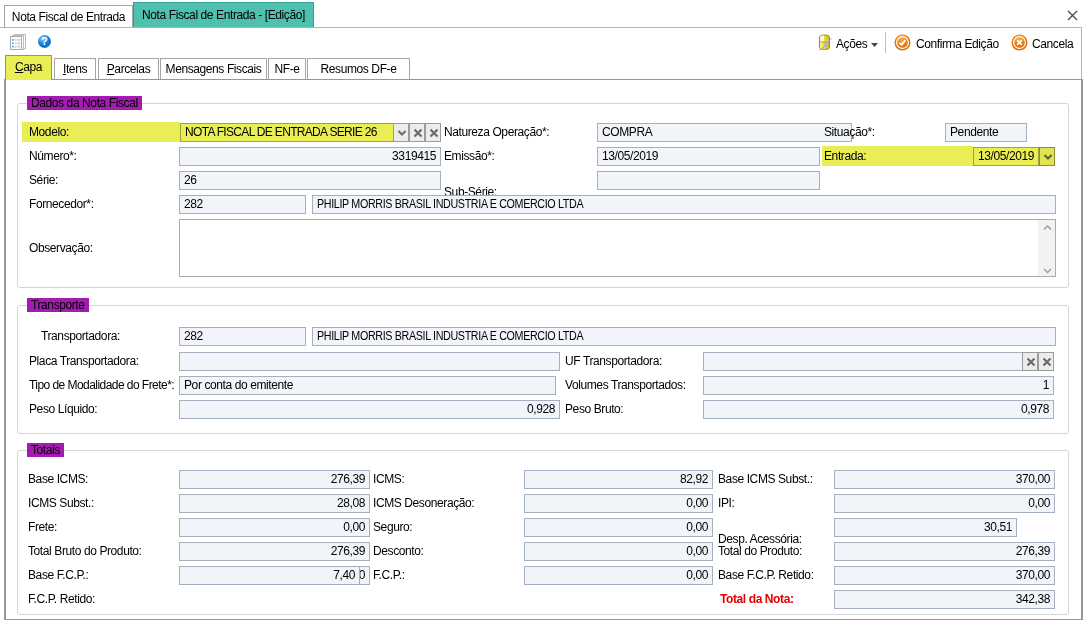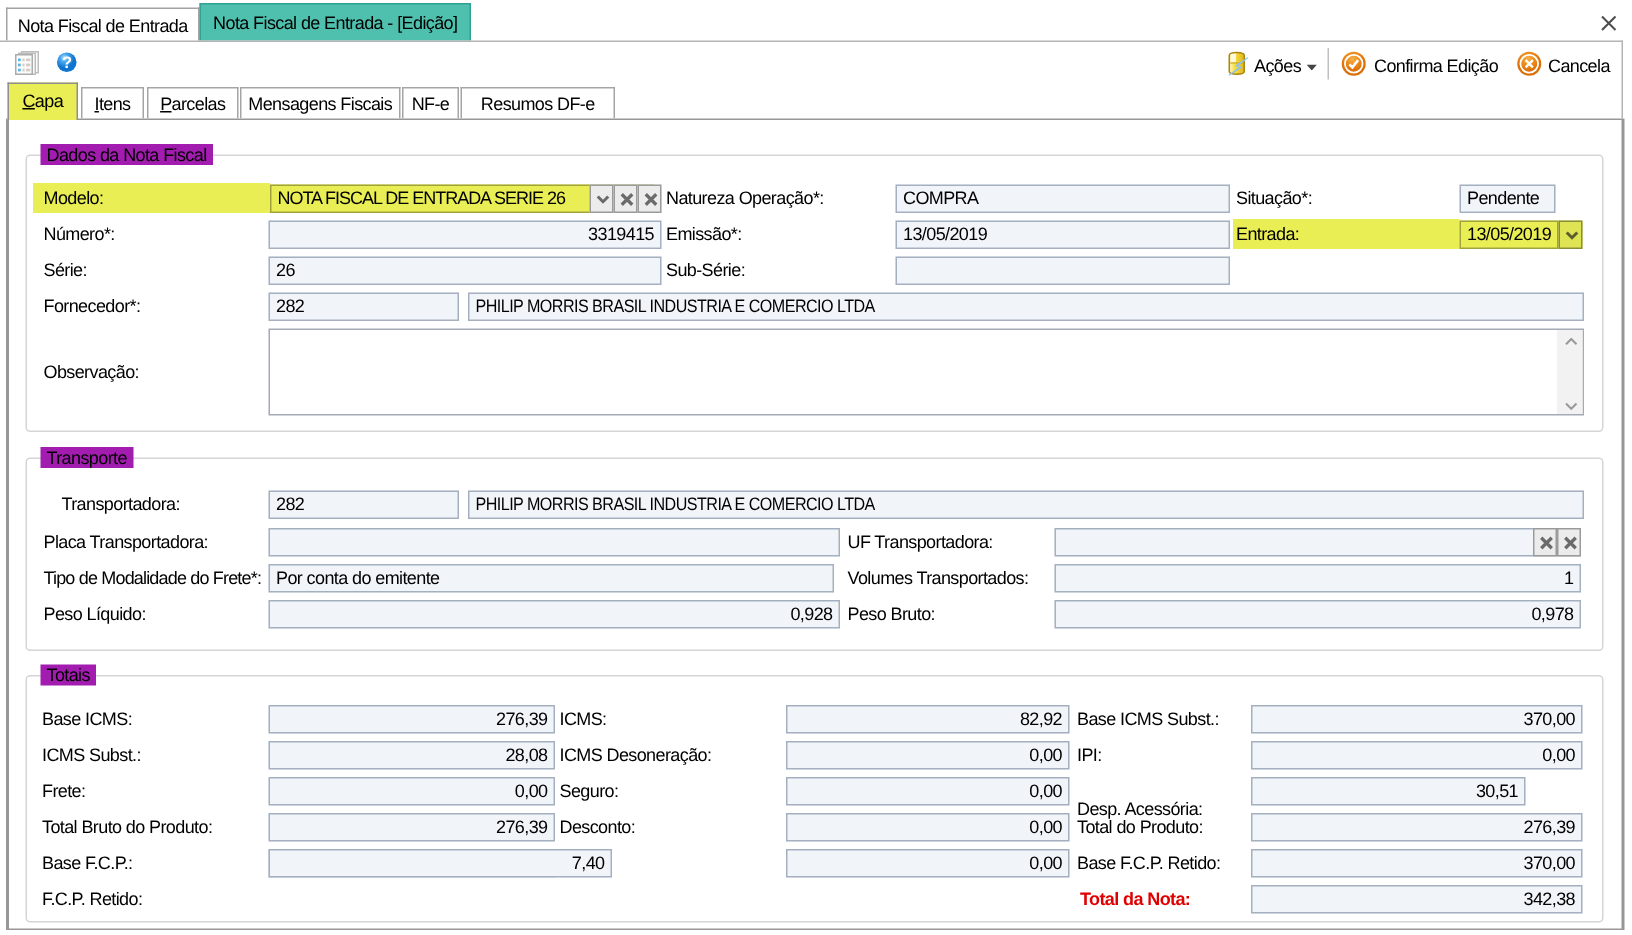--- a/index.html
+++ b/index.html
@@ -119,40 +119,40 @@
       <svg width="14" height="14" viewBox="0 0 14 14">
         <path d="M3.5 3.5 L10.5 10.5 M10.5 3.5 L3.5 10.5" stroke="#6b6b6b" stroke-width="2.2"></path>
       </svg>
     </div>
 <div class="btn" style="left:425px;top:123px">
       <svg width="14" height="14" viewBox="0 0 14 14">
         <path d="M3.5 3.5 L10.5 10.5 M10.5 3.5 L3.5 10.5" stroke="#6b6b6b" stroke-width="2.2"></path>
       </svg>
     </div>
 <span class="lbl" style="left:444px;top:123px">Natureza Operação*:</span>
-<div class="fld" style="left:597px;top:123px;width:223px">COMPRA</div>
+<div class="fld" style="left:597px;top:123px;width:255px">COMPRA</div>
 <span class="lbl" style="left:824px;top:123px">Situação*:</span>
-<div class="fld" style="left:973px;top:123px;width:64px">Pendente</div>
+<div class="fld" style="left:945px;top:123px;width:82px">Pendente</div>
 
 <span class="lbl" style="left:29px;top:147px">Número*:</span>
 <div class="fld r" style="left:179px;top:147px;width:262px">3319415</div>
 <span class="lbl" style="left:444px;top:147px">Emissão*:</span>
 <div class="fld" style="left:597px;top:147px;width:223px">13/05/2019</div>
 <div class="ylwband" style="left:822px;top:146px;width:151px"></div>
 <span class="lbl" style="left:824px;top:147px">Entrada:</span>
 <div class="fld" style="left:973px;top:147px;width:66px;background:#e9ee54;border-color:#a0a33c">13/05/2019</div>
 <div class="btn" style="left:1039px;top:147px;background:#dfe455;border-color:#8a8d3a">
       <svg width="14" height="14" viewBox="0 0 14 14">
         <path d="M3.5 5 L7 8.5 L10.5 5" stroke="#5d5d2d" stroke-width="2" fill="none"></path>
       </svg>
     </div>
 
 <span class="lbl" style="left:29px;top:171px">Série:</span>
 <div class="fld" style="left:179px;top:171px;width:262px">26</div>
-<span class="lbl" style="left:444px;top:171px">Sub-Série:</span>
+<span class="lbl" style="left:444px;top:183px">Sub-Série:</span>
 <div class="fld" style="left:597px;top:171px;width:223px"></div>
 
 <span class="lbl" style="left:29px;top:195px">Fornecedor*:</span>
 <div class="fld" style="left:179px;top:195px;width:127px">282</div>
 <div class="fld" style="left:312px;top:195px;width:744px"><span style="display:inline-block;letter-spacing:-0.4px;transform:scaleX(0.895);transform-origin:0 50%">PHILIP MORRIS BRASIL INDUSTRIA E COMERCIO LTDA</span></div>
 
 <span class="lbl" style="left:29px;top:239px">Observação:</span>
 <div class="ab" style="left:179px;top:219px;width:877px;height:58px;background:#fff;border:1px solid #a3abb5"></div>
 <div class="ab" style="left:1038px;top:220px;width:17px;height:56px;background:#f2f2f2"></div>
 <svg class="ab" style="left:1043px;top:225px" width="9" height="6" viewBox="0 0 9 6">
@@ -226,17 +226,17 @@
 <div class="fld r" style="left:834px;top:542px;width:221px">276,39</div>
 
 <span class="lbl" style="left:28px;top:566px">Base F.C.P.:</span>
 <div class="fld r" style="left:179px;top:566px;width:191px">0,00</div>
 <span class="lbl" style="left:373px;top:566px">F.C.P.:</span>
 <div class="fld r" style="left:524px;top:566px;width:189px">0,00</div>
 <span class="lbl" style="left:718px;top:566px">Base F.C.P. Retido:</span>
 <div class="fld r" style="left:834px;top:566px;width:221px">370,00</div>
 
 <span class="lbl" style="left:28px;top:590px">F.C.P. Retido:</span>
-<div class="fld r" style="left:179px;top:566px;width:229px">7,40</div>
+<div class="fld r" style="left:179px;top:566px;width:181px">7,40</div>
 <span class="lbl" style="left:720px;top:590px;color:#e00000;font-weight:bold">Total da Nota:</span>
 <div class="fld r" style="left:834px;top:590px;width:221px">342,38</div>
 
 </div>
 
 </body></html>

